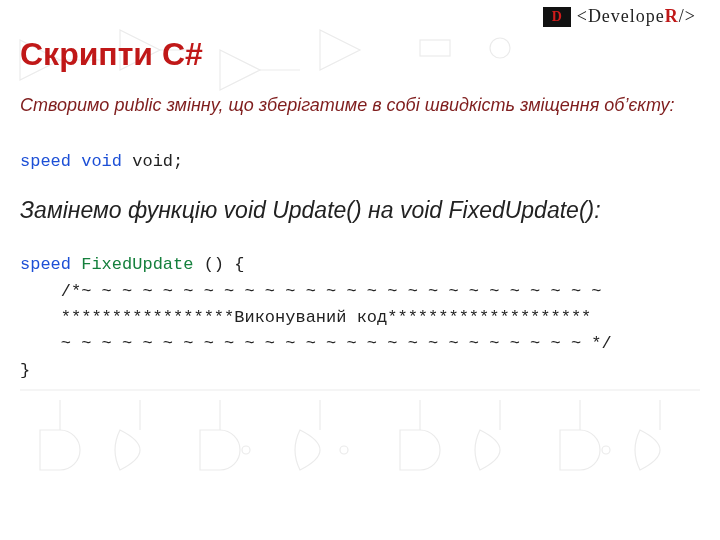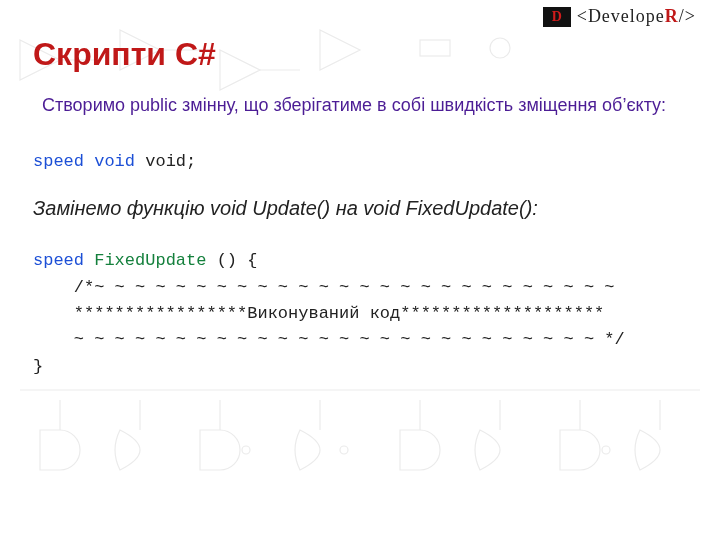--- a/index.html
+++ b/index.html
@@ -28,49 +28,50 @@
     width:28px;height:20px;background:#111;
     display:flex;align-items:center;justify-content:center;
     color:#d01c1c;font-weight:bold;font-size:14px;
   }
   .brand-text{letter-spacing:1px;font-size:18px}
   .brand-text .angle{color:#222}
   .brand-text .red{color:#c01818;font-weight:bold}
   
   .page{
     position:absolute;inset:0;
-    padding:36px 34px 0 33px;
+    padding:36px 34px 0 20px;
   }
   h1{
     margin:0 0 14px 0;
     color:#c01818;
     font-family:Arial,Helvetica,sans-serif;
     font-size:32px;
     font-weight:bold;
   }
   .para{
-    color:#4c1d95;
+    color:#7f1d1d;
     font-size:18px;
+    font-style:italic;
     line-height:2.0;
     text-align:justify;
-    margin:0 0 26px 9px;
+    margin:0 0 26px 0;
   }
   .code{
     font-family:Consolas,"Courier New",monospace;
     font-size:17px;
     line-height:1.55;
     color:#222;
     white-space:pre;
     margin:0 0 22px 0;
   }
   .kw-blue{color:#1c4fd6}
   .kw-teal{color:#15803d}
   .caption{
     color:#222;
-    font-size:20px;
+    font-size:23px;
     font-style:italic;
     margin:0 0 28px 0;
   }
 </style>
 </head>
 <body>
 
 <div class="bg">
   <svg viewBox="0 0 720 540" xmlns="http://www.w3.org/2000/svg">
     <g stroke="#000" stroke-width="1.2" fill="none">

